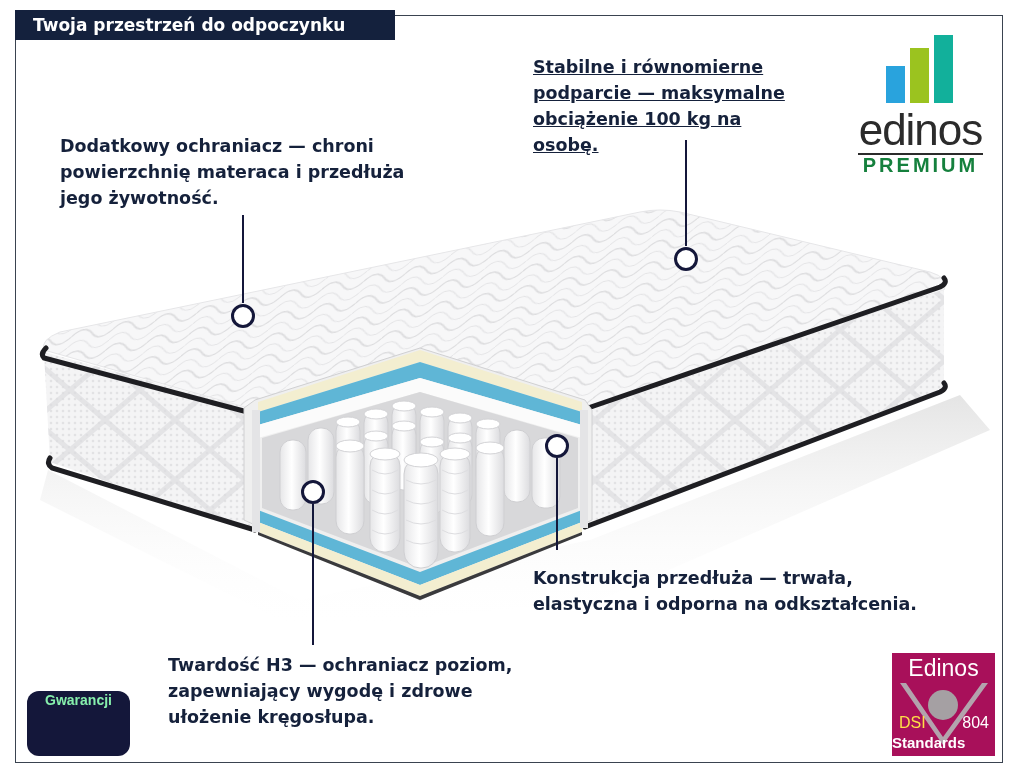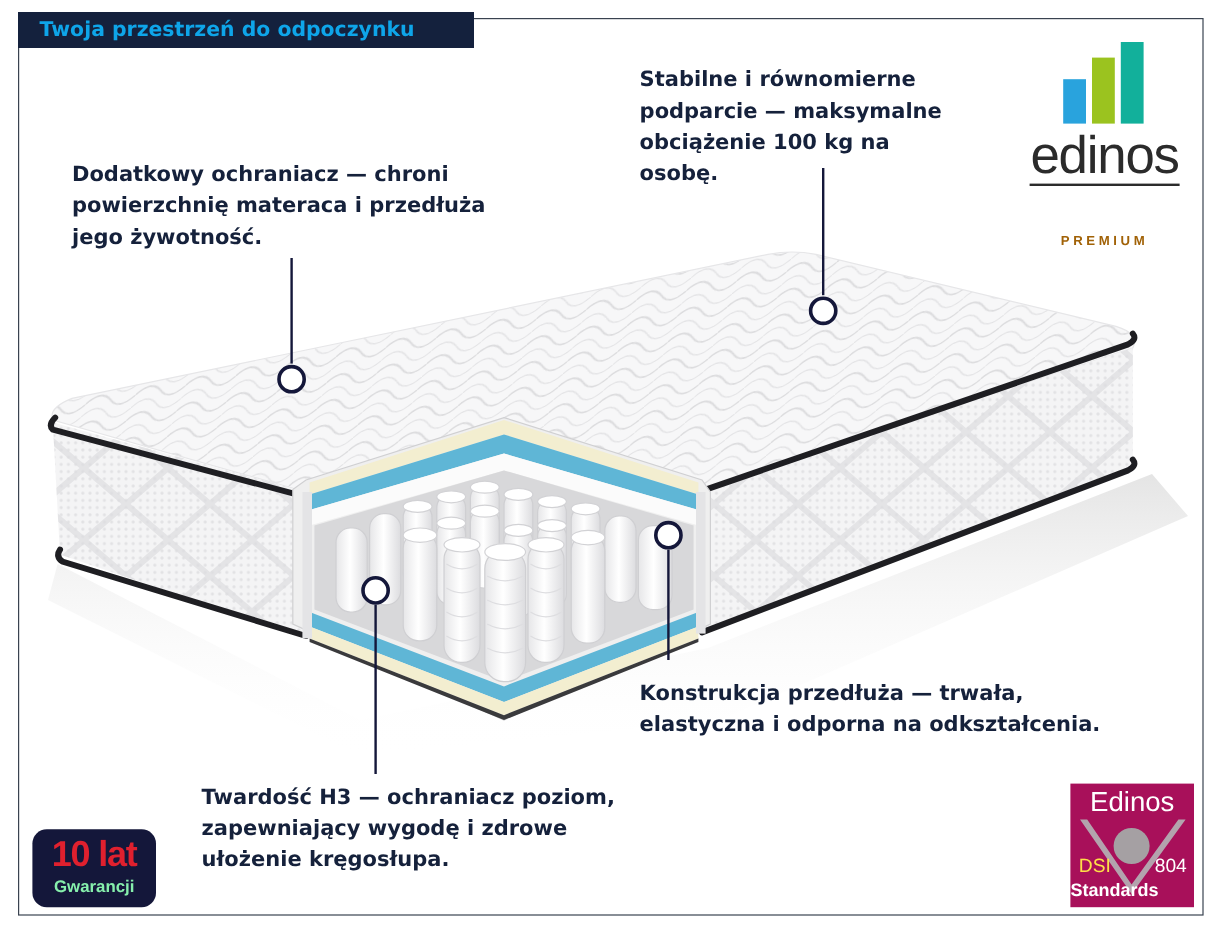--- a/index.html
+++ b/index.html
@@ -1,29 +1,29 @@
 <!DOCTYPE html>
 <html><head>
 <meta charset="utf-8">
 <style>
   html, body { margin:0; padding:0; }
   body { width:1020px; height:777px; background:#ffffff; position:relative; overflow:hidden;
          font-family:"DejaVu Sans", "Liberation Sans", sans-serif; color:#15213b; }
   .frame { position:absolute; left:15px; top:15px; width:988px; height:748px;
            border:1.5px solid #3a4350; box-sizing:border-box; }
   .title-tab { position:absolute; left:15px; top:10px; height:30px; width:380px; background:#14213d;
-               color:#0ea5e9; font-weight:bold; font-size:17px; line-height:30px; padding-left:18px; box-sizing:border-box; }
+               color:#ffffff; font-weight:bold; font-size:17px; line-height:30px; padding-left:18px; box-sizing:border-box; }
   .art { position:absolute; left:0; top:0; }
   .callout { position:absolute; font-weight:bold; font-size:17.5px; line-height:26px; color:#15213b; white-space:pre; }
   .logo-edinos { position:absolute; left:853px; top:30px; width:135px; height:145px; }
   .logo-word { position:absolute; left:0; top:75px; width:135px; text-align:center; font-family:"Liberation Sans", sans-serif;
                font-size:44px; letter-spacing:-1px; color:#2b2b2b; line-height:50px; }
   .logo-rule { position:absolute; left:5px; top:123px; width:125px; height:1.5px; background:#2b2b2b; }
   .logo-premium { position:absolute; left:0; top:124px; width:135px; text-align:center; font-family:"Liberation Sans", sans-serif;
-                  font-weight:bold; font-size:11px; letter-spacing:3px; color:#a16207; line-height:22px;margin-top:36px; }
+                  font-weight:bold; font-size:20px; letter-spacing:3px; color:#15803d; line-height:22px; }
   .bar { position:absolute; bottom:0; }
   .bars { position:absolute; left:31px; top:5px; width:75px; height:68px; }
   .warranty { position:absolute; left:27px; top:691px; width:103px; height:65px; background:#14173a; border-radius:12px; text-align:center; }
   .warranty-years { color:#e0202e; font-family:"Liberation Sans", sans-serif; font-weight:bold; font-size:30px; line-height:32px; margin-top:6px; letter-spacing:-1px; }
   .warranty-label { color:#86efac; font-family:"Liberation Sans", sans-serif; font-weight:bold; font-size:14px; line-height:18px; }
   .dsi { position:absolute; left:892px; top:653px; width:103px; height:103px; background:#a8105a; overflow:hidden; }
   .dsi-top { position:absolute; left:0; top:2px; width:103px; text-align:center; color:#ffffff; font-family:"Liberation Sans", sans-serif; font-size:23px; line-height:26px; }
   .dsi-bottom { position:absolute; left:0; top:80px; width:103px; color:#ffffff; font-family:"Liberation Sans", sans-serif; font-weight:bold; font-size:15px; line-height:20px; }
   .dsi-left { position:absolute; left:7px; top:60px; color:#fde047; font-family:"Liberation Sans", sans-serif; font-size:16px; line-height:20px;text-align:right; }
   .dsi-right { position:absolute; right:6px; top:60px; color:#ffffff; font-family:"Liberation Sans", sans-serif; font-size:16px; line-height:20px; }
@@ -149,21 +149,21 @@
     <circle cx="243" cy="316" r="10.5"></circle>
     <circle cx="686" cy="259" r="10.5"></circle>
     <circle cx="557" cy="446" r="10.5"></circle>
     <circle cx="313" cy="492" r="10.5"></circle>
   </g>
 </svg>
 
 <div class="callout" style="left:60px; top:133px;">Dodatkowy ochraniacz — chroni
 powierzchnię materaca i przedłuża
 jego żywotność.</div>
-<div class="callout" style="left:533px; top:54px;">Stabilne i równomierne
+<div class="callout" style="left:533px; top:54px;text-decoration:underline;">Stabilne i równomierne
 podparcie — maksymalne
 obciążenie 100 kg na
 osobę.</div>
 <div class="callout" style="left:533px; top:565px;">Konstrukcja przedłuża — trwała,
 elastyczna i odporna na odkształcenia.</div>
 <div class="callout" style="left:168px; top:652px;">Twardość H3 — ochraniacz poziom,
 zapewniający wygodę i zdrowe
 ułożenie kręgosłupa.</div>
 
 <div class="logo-edinos">
@@ -171,21 +171,20 @@
     <div class="bar" style="left:2px; width:19px; height:37px; background:#29a3dd;"></div>
     <div class="bar" style="left:26px; width:19px; height:55px; background:#9bc31f;"></div>
     <div class="bar" style="left:50px; width:19px; height:68px; background:#12b09b;"></div>
   </div>
   <div class="logo-word">edinos</div>
   <div class="logo-rule"></div>
   <div class="logo-premium">PREMIUM</div>
 </div>
 
 <div class="warranty">
-  <div class="warranty-years">10 lat</div>
   <div class="warranty-label">Gwarancji</div>
 </div>
 
 <div class="dsi">
   <svg width="103" height="103" viewBox="0 0 103 103" style="position:absolute; left:0; top:0;">
     <path d="M8 30 L51 92 L96 30 L90 30 L51 84 L14 30 Z" fill="#b3a3ad"></path>
     <circle cx="51" cy="52" r="15" fill="#a5a0a3"></circle>
   </svg>
   <div class="dsi-top">Edinos</div>
   <div class="dsi-left">DSI</div>

